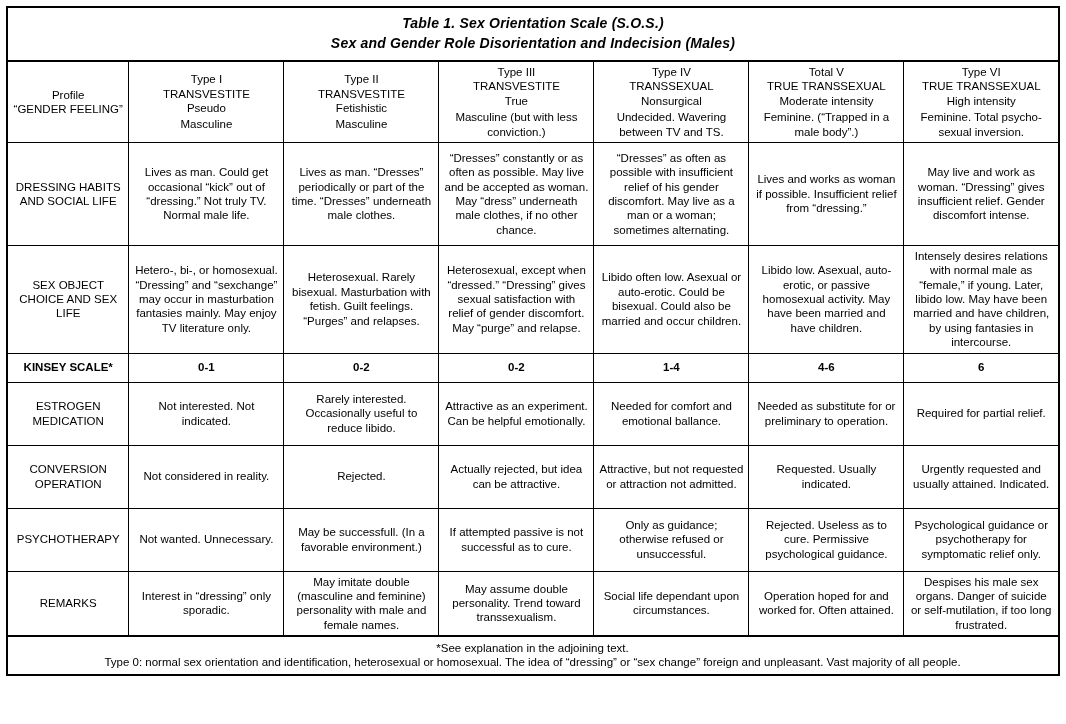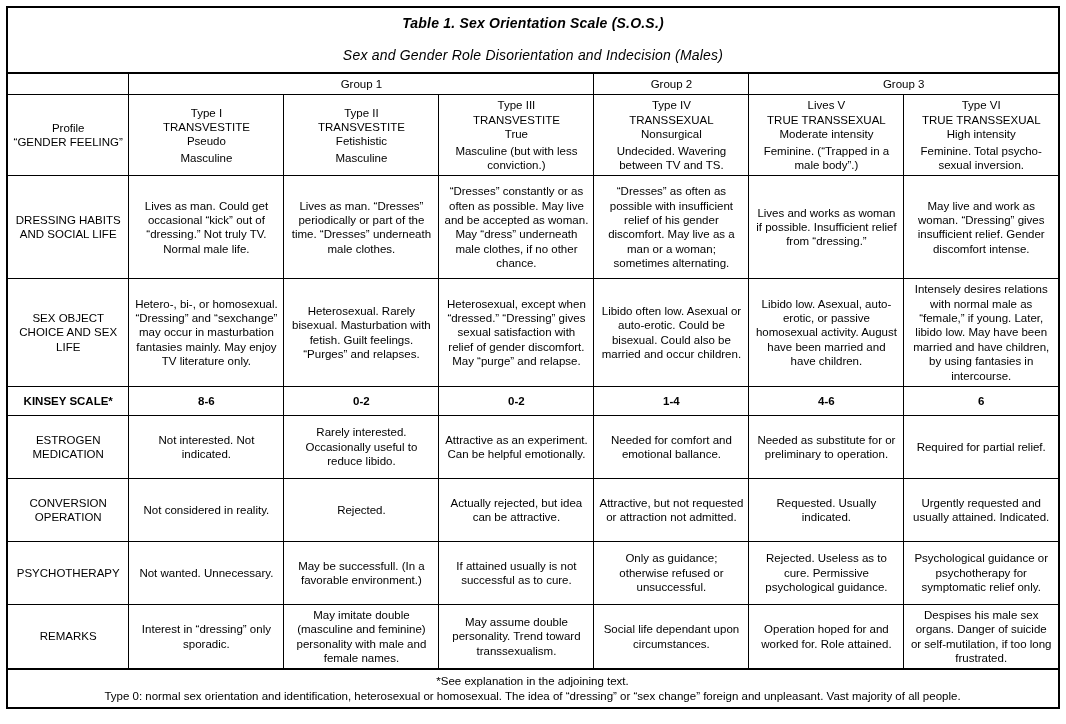--- a/index.html
+++ b/index.html
@@ -39,25 +39,25 @@
     padding: 7px 4px 8px 4px !important;
   }
   .title-line1 {
     font-weight: bold;
     font-size: 14px;
     font-style: italic;
     display: block;
     letter-spacing: 0.2px;
   }
   .title-line2 {
-    font-weight: normal;
+    font-weight: bold;
     font-size: 14px;
     font-style: italic;
     display: block;
-    margin-top: 14px;
+    margin-top: 2px;
     letter-spacing: 0.2px;
   }
   .group-row td {
     font-size: 12.5px;
     padding: 5px 4px;
   }
   .profile-cell {
     line-height: 1.9;
   }
   .profile-cell span {
@@ -114,26 +114,20 @@
         <col class="colw-type">
     </colgroup>
     <tbody>
       <tr>
         <td colspan="7" class="title-cell">
           <span class="title-line1">Table 1. Sex Orientation Scale (S.O.S.)</span>
           <span class="title-line2">Sex and Gender Role Disorientation and Indecision (Males)</span>
         </td>
       </tr>
 
-      <tr class="group-row">
-        <td></td>
-        <td colspan="3">Group 1</td>
-        <td>Group 2</td>
-        <td colspan="2">Group 3</td>
-      </tr>
 
       <tr>
         <td class="profile-cell">
           <span>Profile</span>
           <span>“GENDER FEELING”</span>
         </td>
         <td class="type-cell">
           <span>Type I</span>
           <span>TRANSVESTITE</span>
           <span>Pseudo</span>
@@ -152,21 +146,21 @@
           <span class="blk3">Masculine
 (but with less conviction.)</span>
         </td>
         <td class="type-cell">
           <span>Type IV</span>
           <span>TRANSSEXUAL</span>
           <span>Nonsurgical</span>
           <span class="blk3">Undecided. Wavering between TV and TS.</span>
         </td>
         <td class="type-cell">
-          <span>Lives V</span>
+          <span>Total V</span>
           <span>TRUE TRANSSEXUAL</span>
           <span>Moderate intensity</span>
           <span class="blk3">Feminine. (“Trapped in a male body”.)</span>
         </td>
         <td class="type-cell">
           <span>Type VI</span>
           <span>TRUE TRANSSEXUAL</span>
           <span>High intensity</span>
           <span class="blk3">Feminine. Total psycho-sexual inversion.</span>
         </td>
@@ -181,27 +175,27 @@
         <td>Lives and works as woman if possible. Insufficient relief from “dressing.”</td>
         <td>May live and work as woman. “Dressing” gives insufficient relief. Gender discomfort intense.</td>
       </tr>
 
       <tr class="tall">
         <td class="rowlabel">SEX OBJECT CHOICE AND SEX LIFE</td>
         <td>Hetero-, bi-, or homosexual. “Dressing” and “sexchange” may occur in masturbation fantasies mainly. May enjoy TV literature only.</td>
         <td>Heterosexual. Rarely bisexual. Masturbation with fetish. Guilt feelings. “Purges” and relapses.</td>
         <td>Heterosexual, except when “dressed.” “Dressing” gives sexual satisfaction with relief of gender discomfort. May “purge” and relapse.</td>
         <td>Libido often low. Asexual or auto-erotic. Could be bisexual. Could also be married and occur children.</td>
-        <td>Libido low. Asexual, auto-erotic, or passive homosexual activity. August have been married and have children.</td>
+        <td>Libido low. Asexual, auto-erotic, or passive homosexual activity. May have been married and have children.</td>
         <td>Intensely desires relations with normal male as “female,” if young. Later, libido low. May have been married and have children, by using fantasies in intercourse.</td>
       </tr>
 
       <tr class="kinsey">
         <td class="rowlabel">KINSEY SCALE*</td>
-        <td>8-6</td>
+        <td>0-1</td>
         <td>0-2</td>
         <td>0-2</td>
         <td>1-4</td>
         <td>4-6</td>
         <td>6</td>
       </tr>
 
       <tr class="mid">
         <td class="rowlabel">ESTROGEN MEDICATION</td>
         <td>Not interested. Not indicated.</td>
@@ -219,33 +213,33 @@
         <td>Actually rejected, but idea can be attractive.</td>
         <td>Attractive, but not requested or attraction not admitted.</td>
         <td>Requested. Usually indicated.</td>
         <td>Urgently requested and usually attained. Indicated.</td>
       </tr>
 
       <tr class="mid">
         <td class="rowlabel">PSYCHOTHERAPY</td>
         <td>Not wanted. Unnecessary.</td>
         <td>May be successfull. (In a favorable environment.)</td>
-        <td>If attained usually is not successful as to cure.</td>
+        <td>If attempted passive is not successful as to cure.</td>
         <td>Only as guidance; otherwise refused or unsuccessful.</td>
         <td>Rejected. Useless as to cure. Permissive psychological guidance.</td>
         <td>Psychological guidance or psychotherapy for symptomatic relief only.</td>
       </tr>
 
       <tr class="mid">
         <td class="rowlabel">REMARKS</td>
         <td>Interest in “dressing” only sporadic.</td>
         <td>May imitate double (masculine and feminine) personality with male and female names.</td>
         <td>May assume double personality. Trend toward transsexualism.</td>
         <td>Social life dependant upon circumstances.</td>
-        <td>Operation hoped for and worked for. Role attained.</td>
+        <td>Operation hoped for and worked for. Often attained.</td>
         <td>Despises his male sex organs. Danger of suicide or self-mutilation, if too long frustrated.</td>
       </tr>
 
       <tr>
         <td colspan="7" class="footer-cell">
           <span>*See explanation in the adjoining text.</span>
           <span>Type 0: normal sex orientation and identification, heterosexual or homosexual. The idea of “dressing” or “sex change” foreign and unpleasant. Vast majority of all people.</span>
         </td>
       </tr>
     </tbody>

